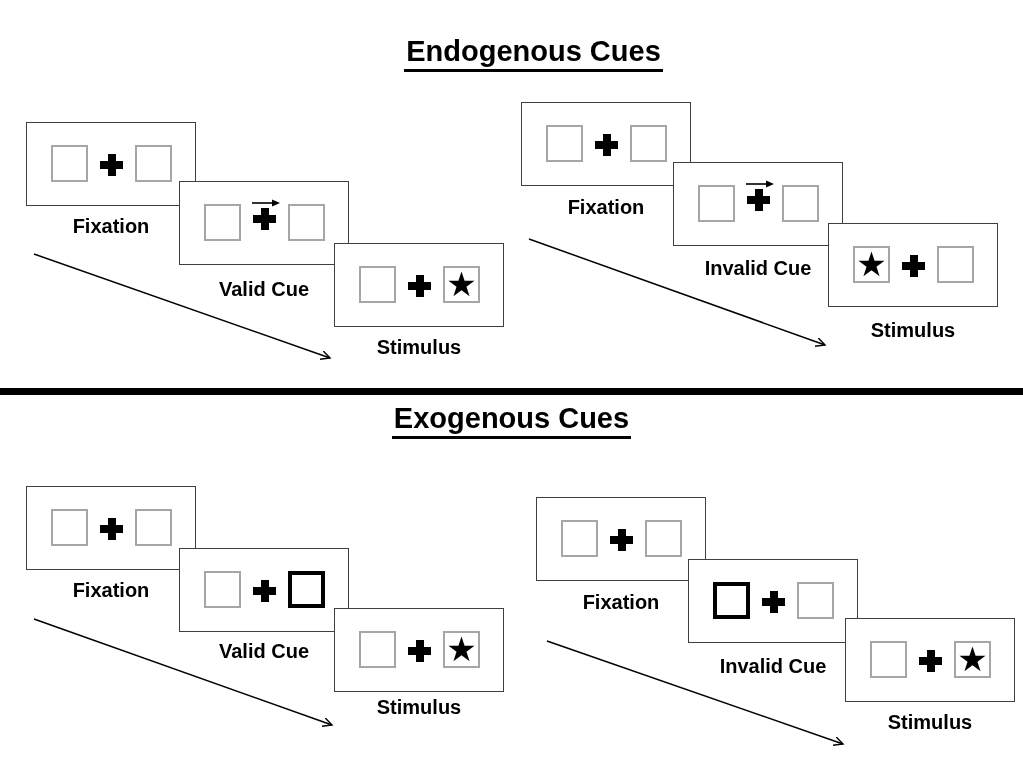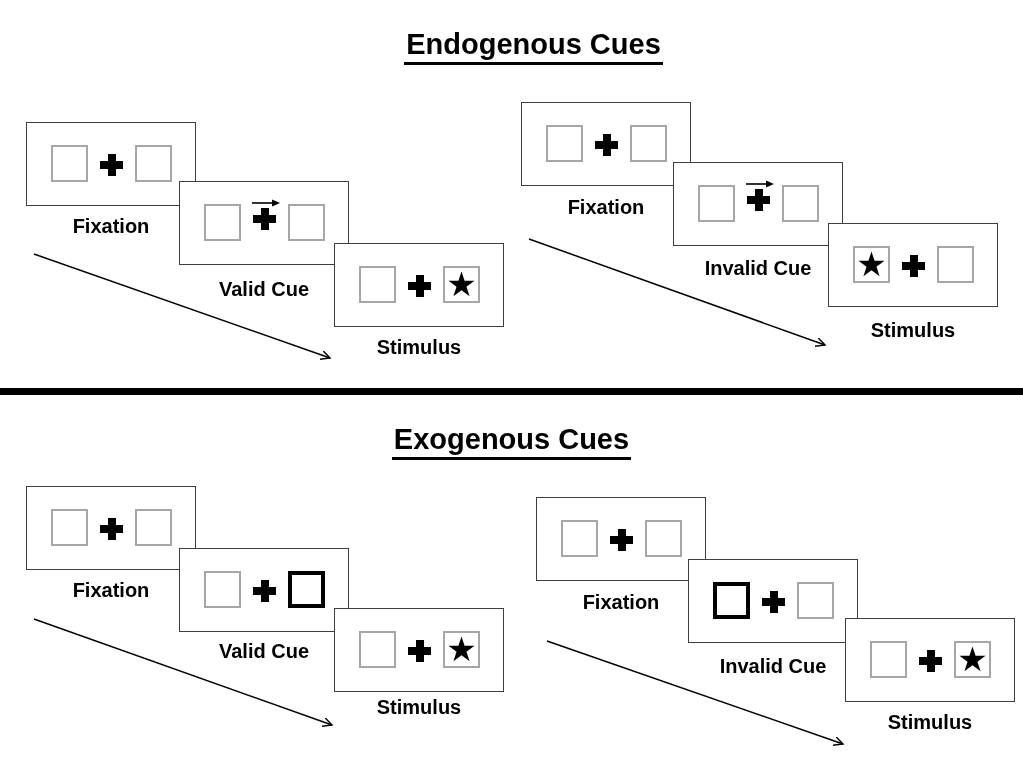--- a/index.html
+++ b/index.html
@@ -89,22 +89,22 @@
     font-size: 20px;
     font-weight: bold;
     z-index: 5;
     white-space: nowrap;
   }
   .z1 { z-index: 1; } .z2 { z-index: 2; } .z3 { z-index: 3; }
 </style>
 </head>
 <body>
 
-<div class="section-title" style="top:28px;padding-left:44px;"><span>Endogenous Cues</span></div>
-<div class="section-title" style="top:423px;"><span>Exogenous Cues</span></div>
+<div class="section-title" style="top:35px;padding-left:44px;"><span>Endogenous Cues</span></div>
+<div class="section-title" style="top:402px;"><span>Exogenous Cues</span></div>
 
 <div class="divider"></div>
 
 <svg class="arrows-layer" width="1023" height="767" viewBox="0 0 1023 767">
   <defs>
     <marker id="ah" markerWidth="12" markerHeight="12" refX="9" refY="4.5" orient="auto" markerUnits="userSpaceOnUse">
       <path d="M0,0 L9,4.5 L0,9" fill="none" stroke="#000" stroke-width="1.4"></path>
     </marker>
   </defs>
   <line x1="34" y1="254" x2="330" y2="358" stroke="#000" stroke-width="1.5" marker-end="url(#ah)"></line>

